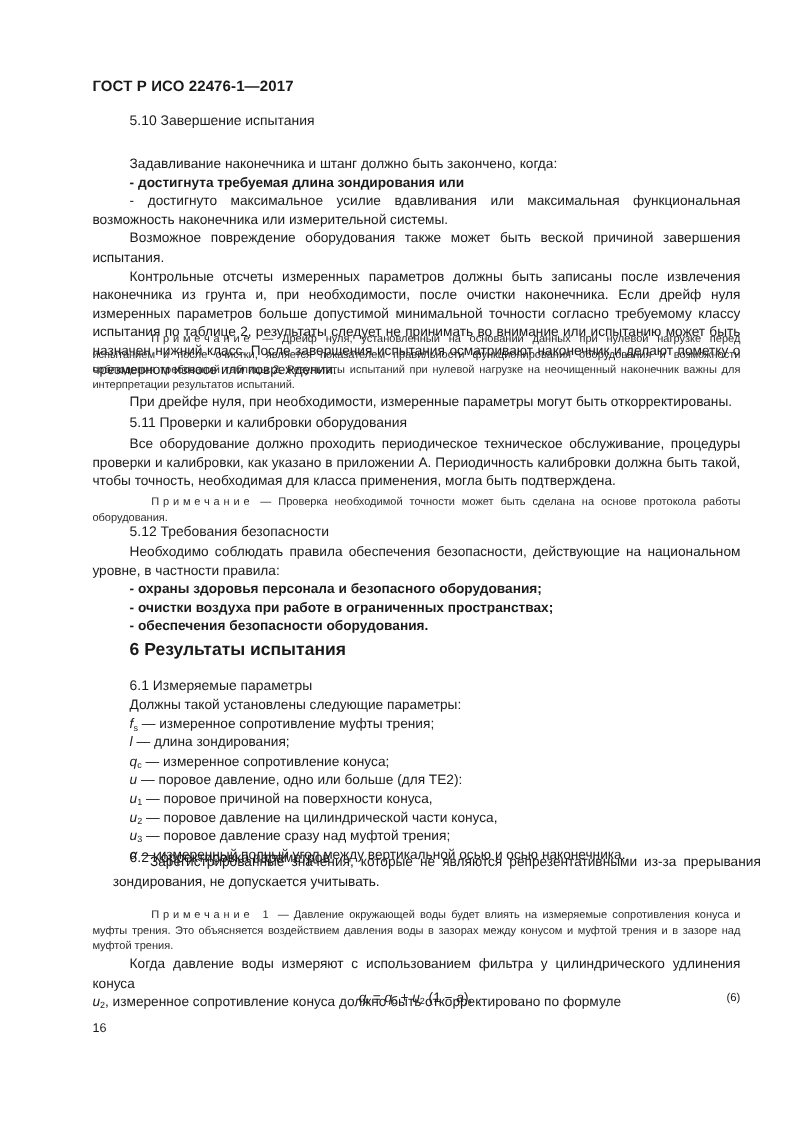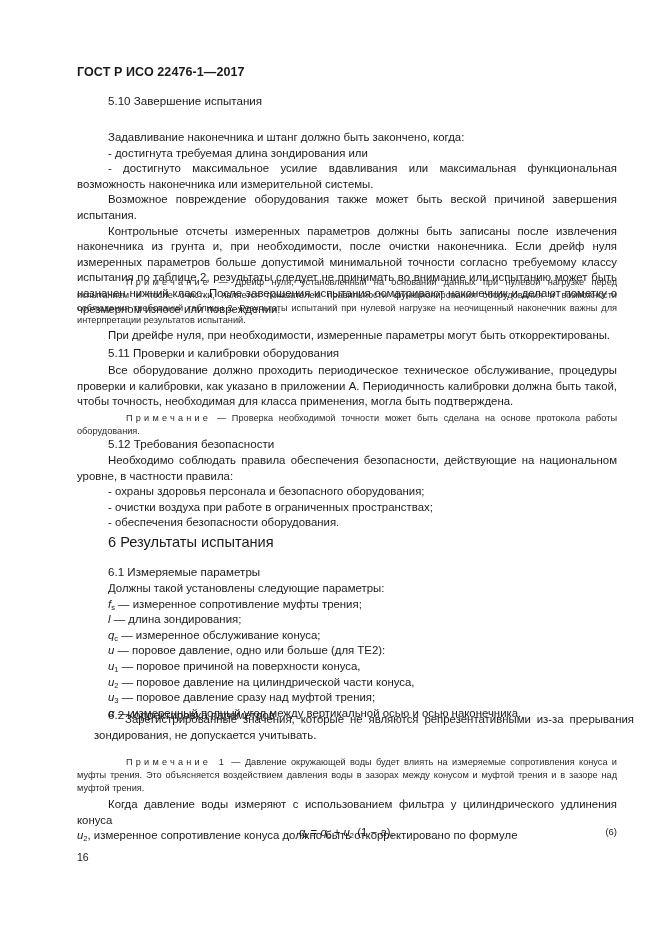--- a/index.html
+++ b/index.html
@@ -1,24 +1,24 @@
 <!DOCTYPE html>
 <html><head>
   <meta charset="utf-8">
   <style>
     html, body { margin: 0; padding: 0; background: #ffffff; }
     body { width: 661px; height: 936px; position: relative; overflow: hidden;
       font-family: "Liberation Sans", "DejaVu Sans", sans-serif; color: #1a1a1a; }
     .page { position: absolute; left: 77px; top: 0; width: 540px; }
     .doc-header { position: absolute; top: 65px; left: 77px; font-weight: bold; font-size: 12.5px; letter-spacing: 0.1px; }
     .h2 { font-weight: normal; font-size: 11.6px; margin: 0; padding-left: 31px; }
-    .h1 { font-weight: normal; font-size: 14.6px; margin: 0; padding-left: 31px; }
+    .h1 { font-weight: bold; font-size: 14.6px; margin: 0; padding-left: 31px; }
     p { margin: 0; font-size: 11.4px; line-height: 15.6px; text-align: justify; }
     .ind { text-indent: 31px; }
-    .li { padding-left: 31px; }
+    .li { padding-left: 31px; font-weight: bold; }
     .note { font-size: 9.2px; line-height: 12.8px; text-align: justify; color: #2a2a2a; }
     .note .lbl { letter-spacing: 3.2px; padding-left: 18px; }
     .sym { font-style: italic; }
     sub { font-size: 7.5px; vertical-align: -2px; line-height: 0; }
     .formula { position: absolute; font-size: 11.4px; }
     .eqno { position: absolute; right: 0; font-size: 9.5px; }
     .pagenum { position: absolute; left: 77px; top: 851px; font-size: 10.5px; }
     .blk { position: absolute; left: 0; width: 540px; }
   </style>
 </head>
@@ -70,21 +70,21 @@
   </div>
 
   <div class="blk" style="top:565px;">
     <div class="h2">6.1  Измеряемые параметры</div>
   </div>
   <div class="blk" style="top:581px;">
     <p class="ind">Должны такой установлены следующие параметры:</p>
     <div id="param-list">
         <p class="ind"><span class="sym">f</span><sub>s</sub><span> — измеренное сопротивление муфты трения;</span></p>
         <p class="ind"><span class="sym">l</span><sub></sub><span> — длина зондирования;</span></p>
-        <p class="ind"><span class="sym">q</span><sub>c</sub><span> — измеренное обслуживание конуса;</span></p>
+        <p class="ind"><span class="sym">q</span><sub>c</sub><span> — измеренное сопротивление конуса;</span></p>
         <p class="ind"><span class="sym">u</span><sub></sub><span> — поровое давление, одно или больше (для ТЕ2):</span></p>
         <p class="ind"><span class="sym">u</span><sub>1</sub><span> — поровое причиной на поверхности конуса,</span></p>
         <p class="ind"><span class="sym">u</span><sub>2</sub><span> — поровое давление на цилиндрической части конуса,</span></p>
         <p class="ind"><span class="sym">u</span><sub>3</sub><span> — поровое давление сразу над муфтой трения;</span></p>
         <p class="ind"><span class="sym">α</span><sub></sub><span> — измеренный полный угол между вертикальной осью и осью наконечника.</span></p>
       </div>
   </div>
 
   <div class="blk" style="top:708px;">
     <div class="h2">6.2  Корректировка параметров</div>

